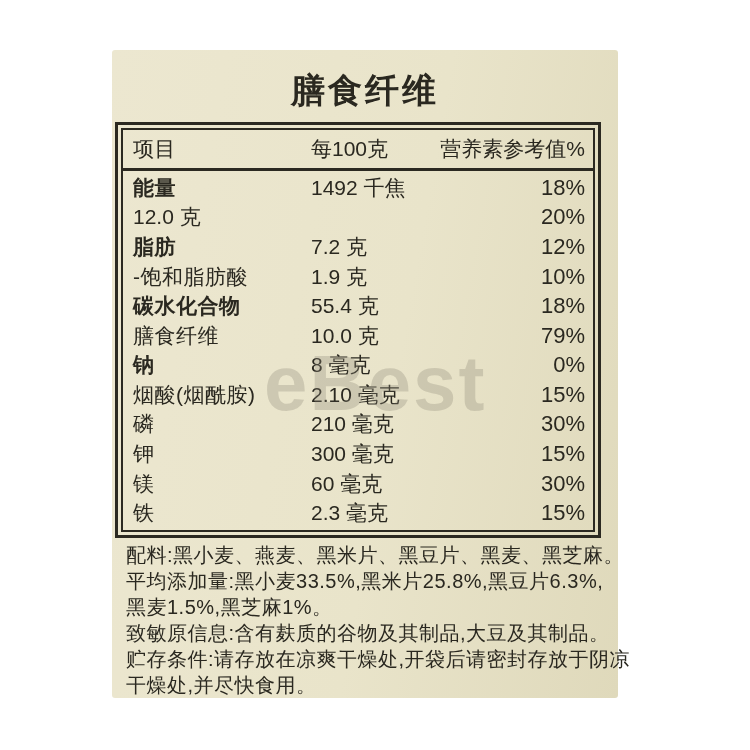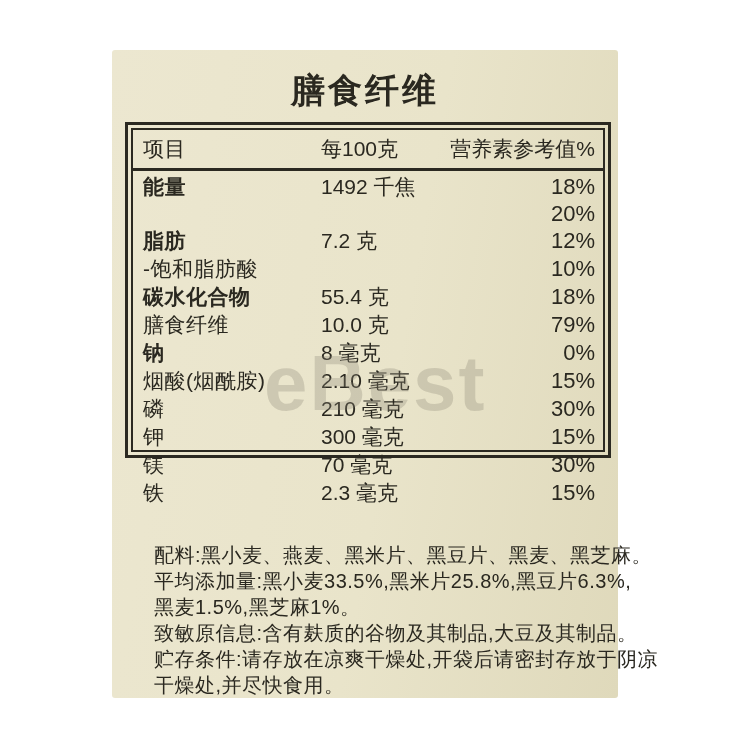--- a/index.html
+++ b/index.html
@@ -21,22 +21,22 @@
   .title {
     position: absolute;
     top: 18px; left: 0; right: 0;
     text-align: center;
     font-size: 34px;
     font-weight: 700;
     letter-spacing: 3px;
   }
   .ntable {
     position: absolute;
-    left: 13px; top: 72px;
-    width: 486px; height: 336px;
+    left: 3px; top: 72px;
+    width: 486px; height: 416px;
     border: 3px solid var(--border, #2b2921);
     box-sizing: border-box;
   }
   .ntable-inner {
     position: absolute;
     top: 3px; left: 3px; right: 3px; bottom: 3px;
     border: 2px solid var(--border, #2b2921);
     display: flex;
     flex-direction: column;
   }
@@ -67,21 +67,20 @@
   .c3 { margin-left: auto; text-align: right; font-size: 22px; }
   .thead .c3 { font-size: 21px; margin-left: 24px; }
   .trow.bold .c1 { font-weight: 700; }
   .footer {
     position: absolute;
     left: 14px; top: 492px;
     width: 492px;
     font-size: 20px;
     line-height: 26px;
     letter-spacing: 0.5px;
-    margin-left: 28px;
   }
   .fline { white-space: nowrap; }
   .watermark {
     position: absolute;
     left: 152px; top: 288px;
     font-size: 78px;
     font-weight: 700;
     letter-spacing: 2px;
     color: var(--watermark, #8d8877);
     opacity: 0.30;
@@ -105,29 +104,31 @@
         <span class="c2">每100克</span>
         <span class="c3">营养素参考值%</span>
       </div>
       <div class="tbody">
           <div class="trow bold">
     <span class="c1">能量</span>
     <span class="c2">1492 千焦</span>
     <span class="c3">18%</span>
   </div>
           <div class="trow bold">
+    <span class="c2">12.0 克</span>
     <span class="c3">20%</span>
   </div>
           <div class="trow bold">
     <span class="c1">脂肪</span>
     <span class="c2">7.2 克</span>
     <span class="c3">12%</span>
   </div>
           <div class="trow">
     <span class="c1">-饱和脂肪酸</span>
+    <span class="c2">1.9 克</span>
     <span class="c3">10%</span>
   </div>
           <div class="trow bold">
     <span class="c1">碳水化合物</span>
     <span class="c2">55.4 克</span>
     <span class="c3">18%</span>
   </div>
           <div class="trow">
     <span class="c1">膳食纤维</span>
     <span class="c2">10.0 克</span>
@@ -148,21 +149,21 @@
     <span class="c2">210 毫克</span>
     <span class="c3">30%</span>
   </div>
           <div class="trow">
     <span class="c1">钾</span>
     <span class="c2">300 毫克</span>
     <span class="c3">15%</span>
   </div>
           <div class="trow">
     <span class="c1">镁</span>
-    <span class="c2">70 毫克</span>
+    <span class="c2">60 毫克</span>
     <span class="c3">30%</span>
   </div>
           <div class="trow">
     <span class="c1">铁</span>
     <span class="c2">2.3 毫克</span>
     <span class="c3">15%</span>
   </div>
         </div>
     </div>
   </div>

